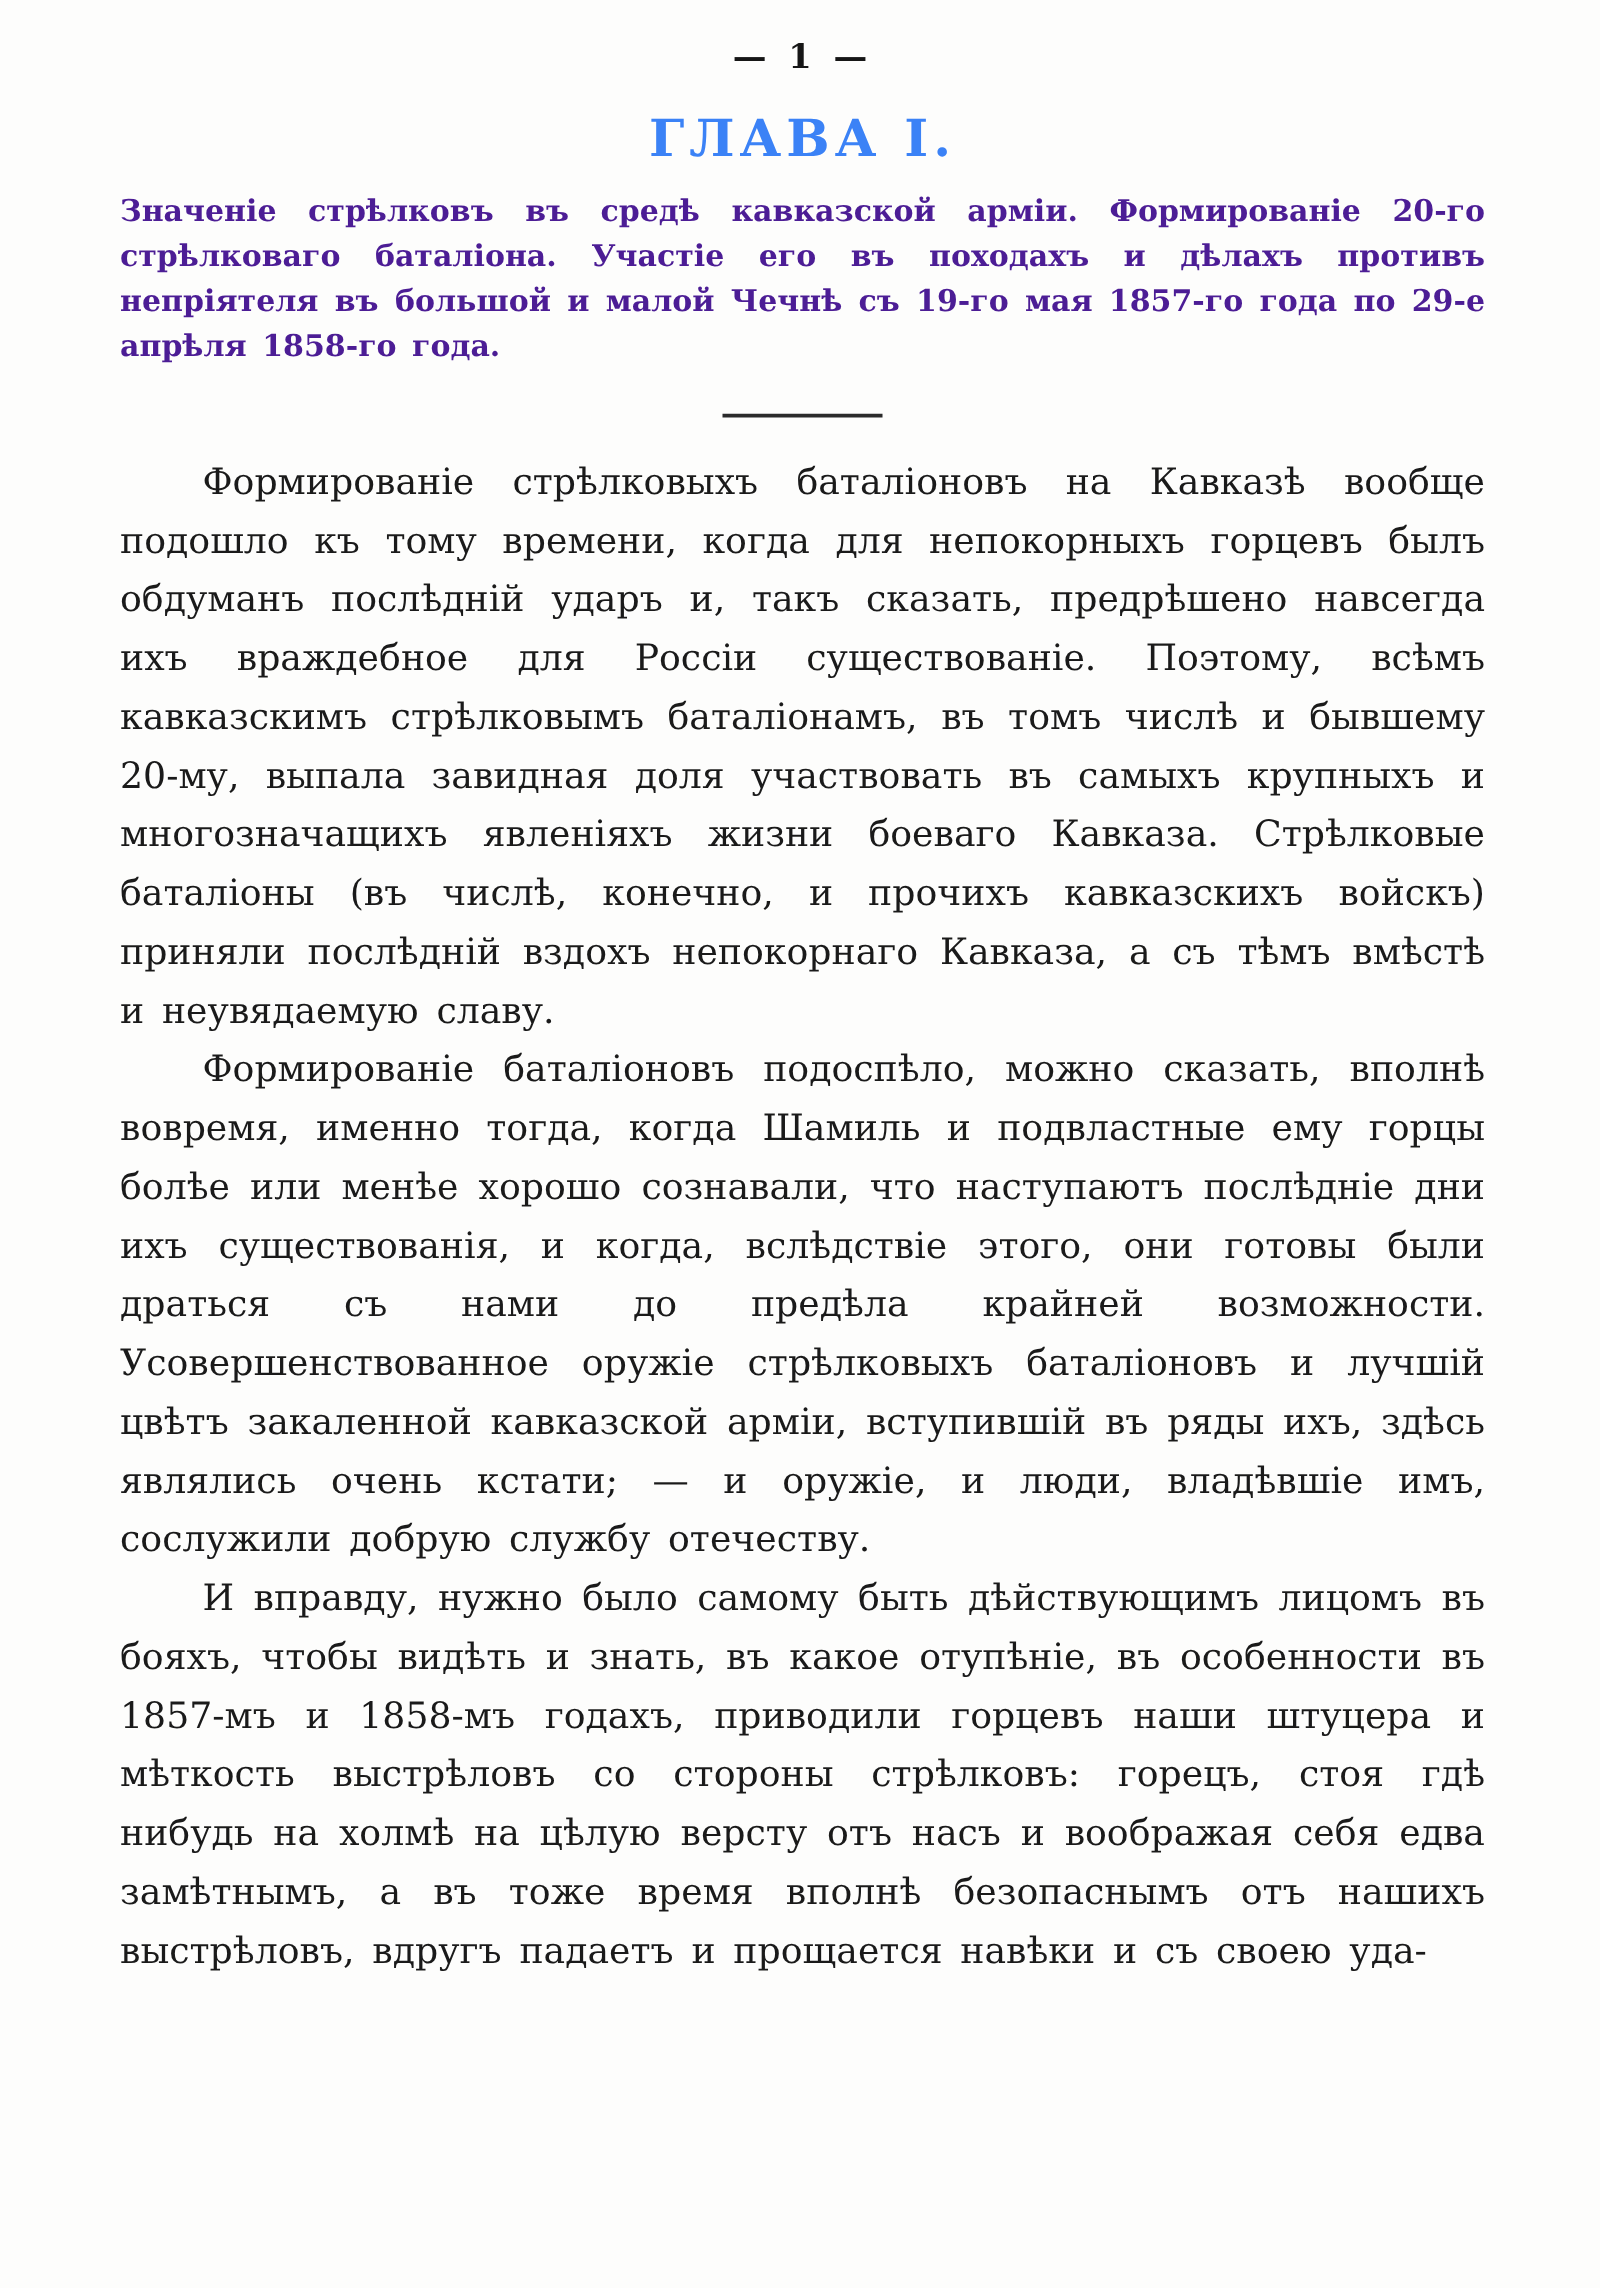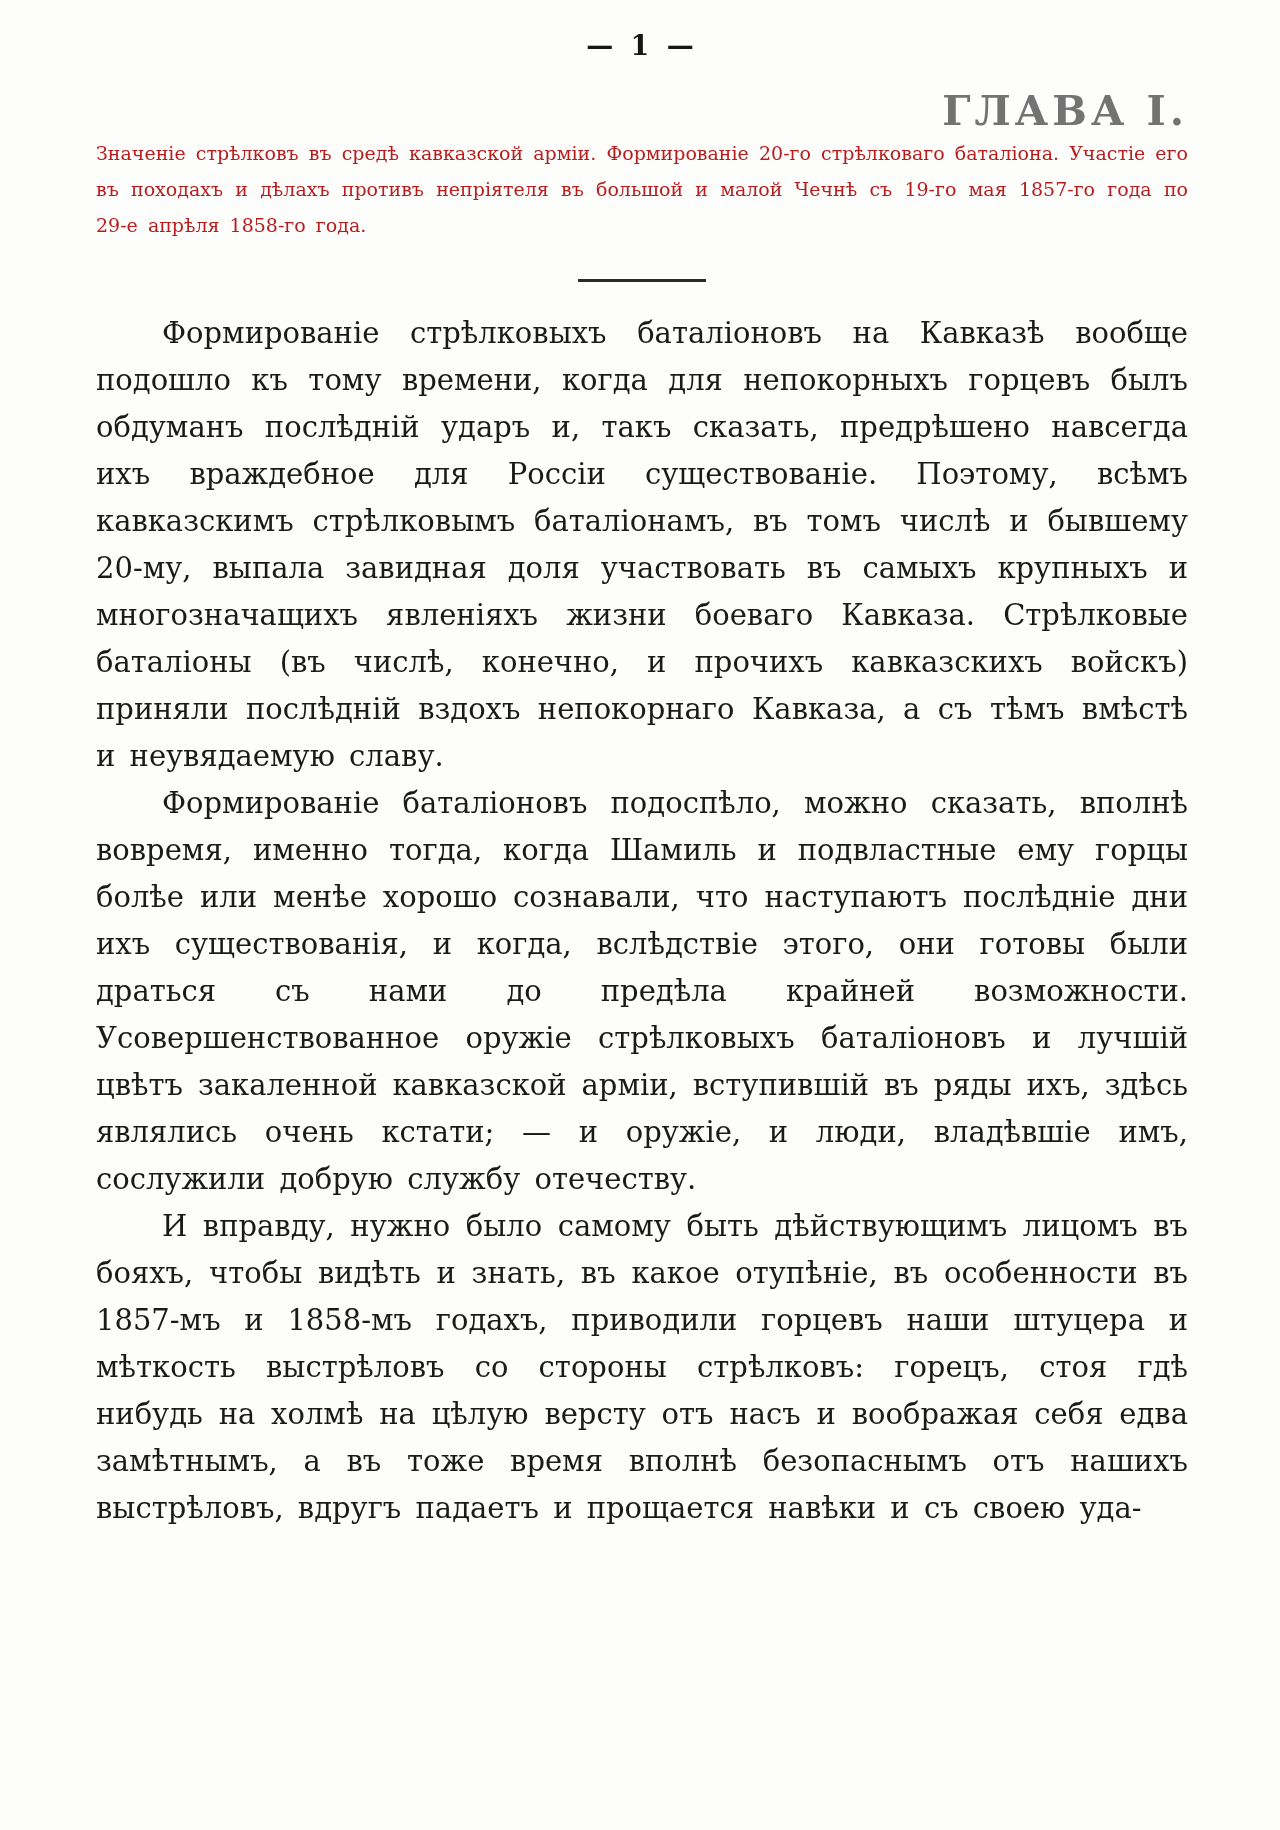--- a/index.html
+++ b/index.html
@@ -19,35 +19,35 @@
       overflow: hidden;
     }
     .page-number {
       text-align: center;
       font-size: 27px;
       font-weight: bold;
       letter-spacing: 4px;
       color: #161616;
     }
     .chapter-title {
-      text-align: right;
+      text-align: center;
       font-size: 41px;
       font-weight: bold;
       letter-spacing: 4px;
-      margin: 26px 0 0 0;
-      color: #737373;
+      margin: 26px 0 16px 0;
+      color: #3b82f6;
     }
     .chapter-summary {
       margin: 0;
-      font-size: 19px;
-      font-weight: normal;
+      font-size: 24px;
+      font-weight: bold;
       line-height: 36px;
       text-align: justify;
       word-spacing: 4px;
-      color: #b91c1c;
+      color: #4c1d95;
     }
     .divider {
       width: 128px;
       height: 0;
       border-top: 3px solid #2b2b2b;
       margin: 36px auto 28px auto;
     }
     .body-text p {
       margin: 0;
       font-size: 29px;

